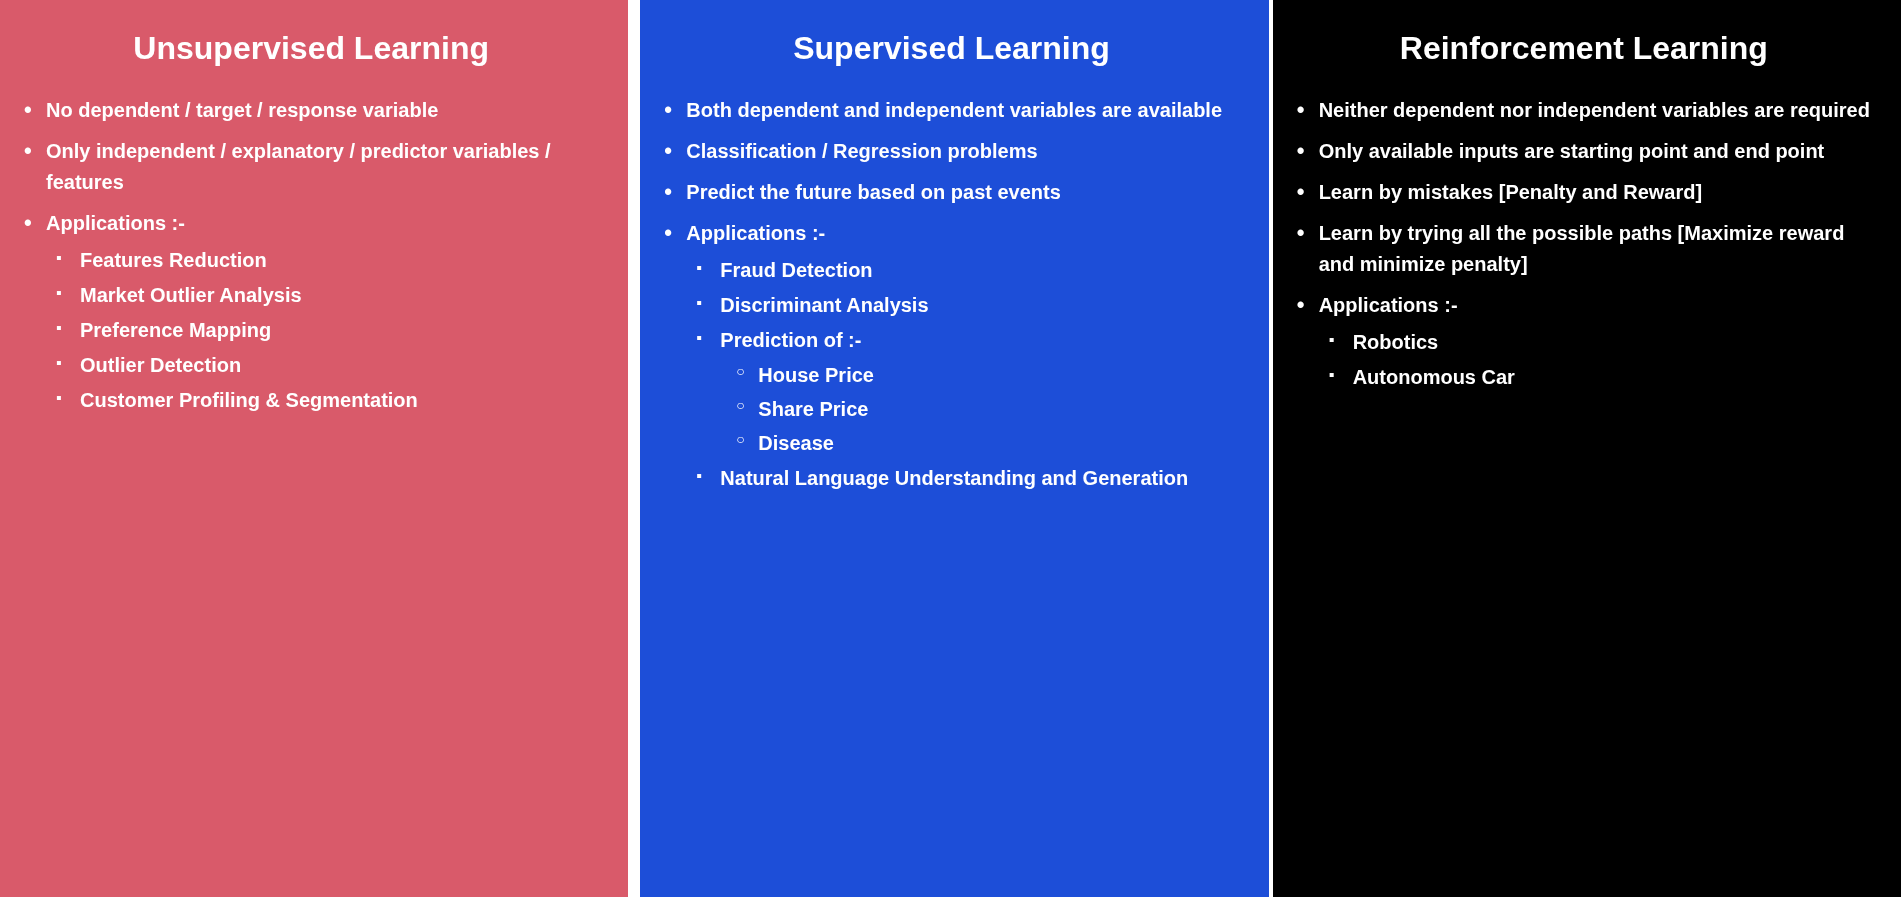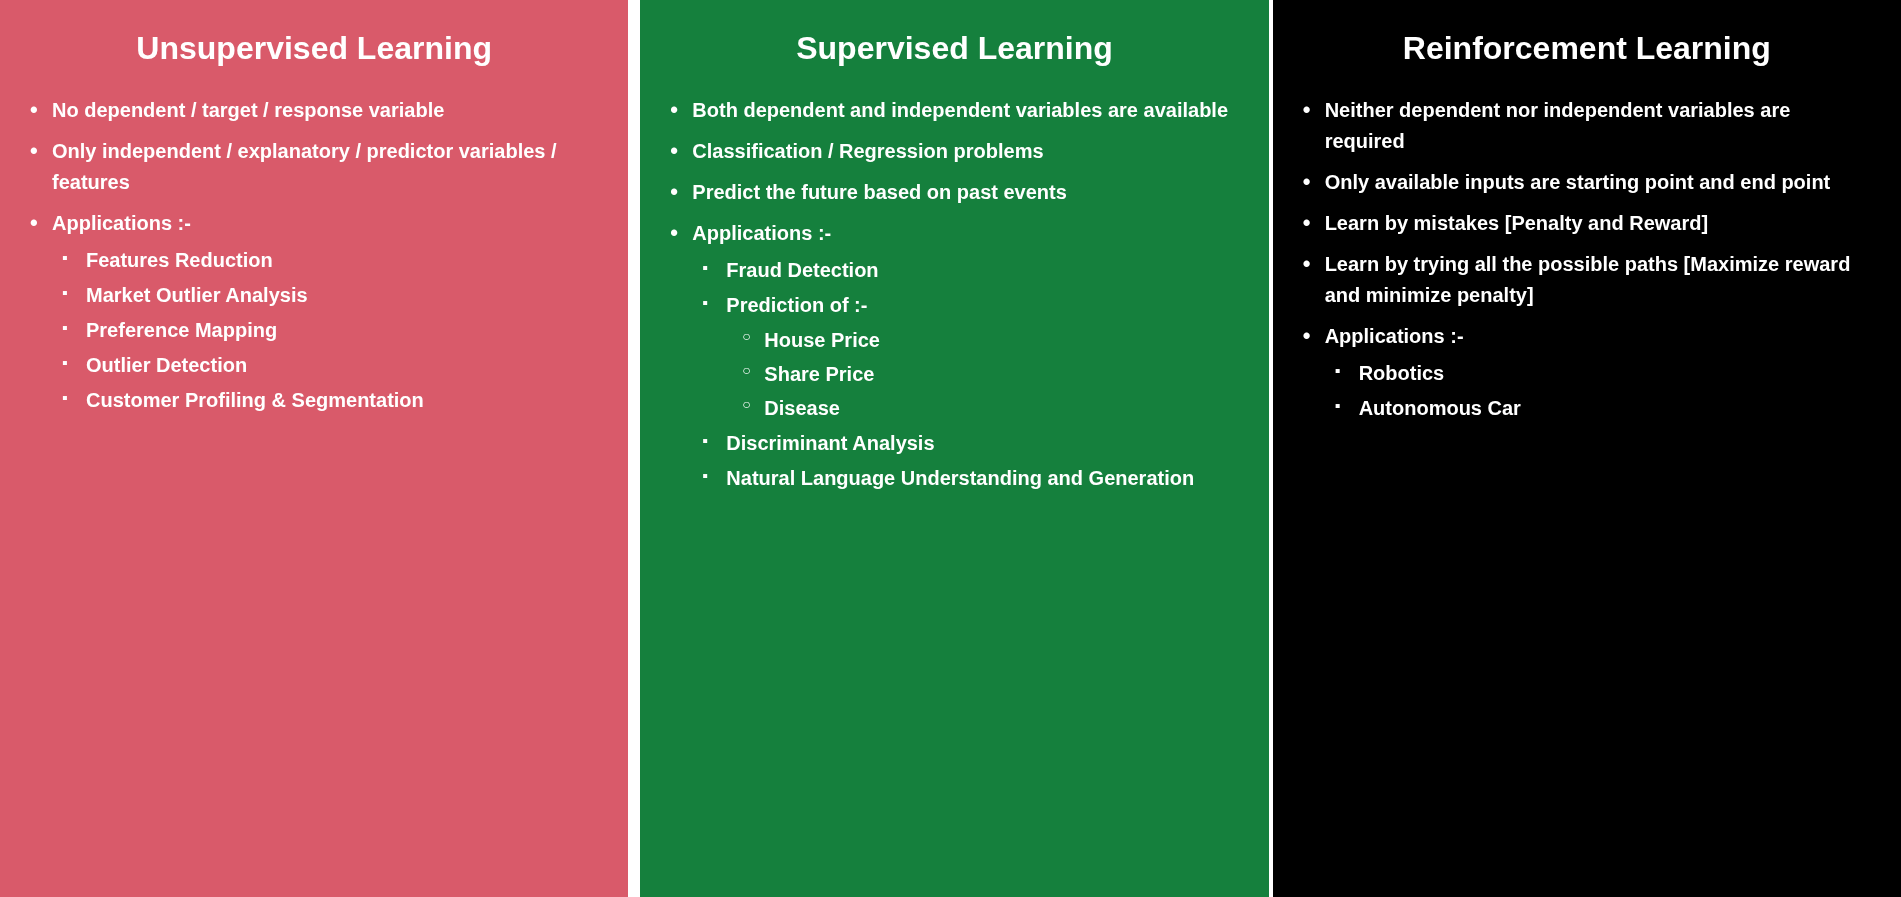--- a/index.html
+++ b/index.html
@@ -7,28 +7,28 @@
     body {
       width: 1901px;
       height: 897px;
       display: flex;
       font-family: Arial, sans-serif;
       overflow: hidden;
     }
 
     .column {
       flex: 1;
-      padding: 30px 30px 30px 30px;
+      padding: 30px 30px 30px 24px;
       color: white;
       display: flex;
       flex-direction: column;
     }
 
     .col-unsupervised { background-color: #d95a6a; }
-    .col-supervised   { background-color: #15803d; margin-left: 8px; }
+    .col-supervised   { background-color: #1d4ed8; margin-left: 8px; }
     .col-reinforcement { background-color: #000000; }
 
     .col-title {
       font-size: 32px;
       font-weight: bold;
       text-align: center;
       margin-bottom: 28px;
       color: white;
     }
 
@@ -135,28 +135,28 @@
 <div class="column col-supervised">
   <div class="col-title">Supervised Learning</div>
   <div class="content">
     <ul class="top-list">
       <li>Both dependent and independent variables are available</li>
       <li>Classification / Regression problems</li>
       <li>Predict the future based on past events</li>
       <li>Applications :-
         <ul class="sub-list">
           <li>Fraud Detection</li>
+          <li>Discriminant Analysis</li>
           <li>Prediction of :-
             <ul class="subsub-list">
               <li>House Price</li>
               <li>Share Price</li>
               <li>Disease</li>
             </ul>
           </li>
-          <li>Discriminant Analysis</li>
           <li>Natural Language Understanding and Generation</li>
         </ul>
       </li>
     </ul>
   </div>
 </div>
 
 <div class="divider"></div>
 
 <div class="column col-reinforcement">

